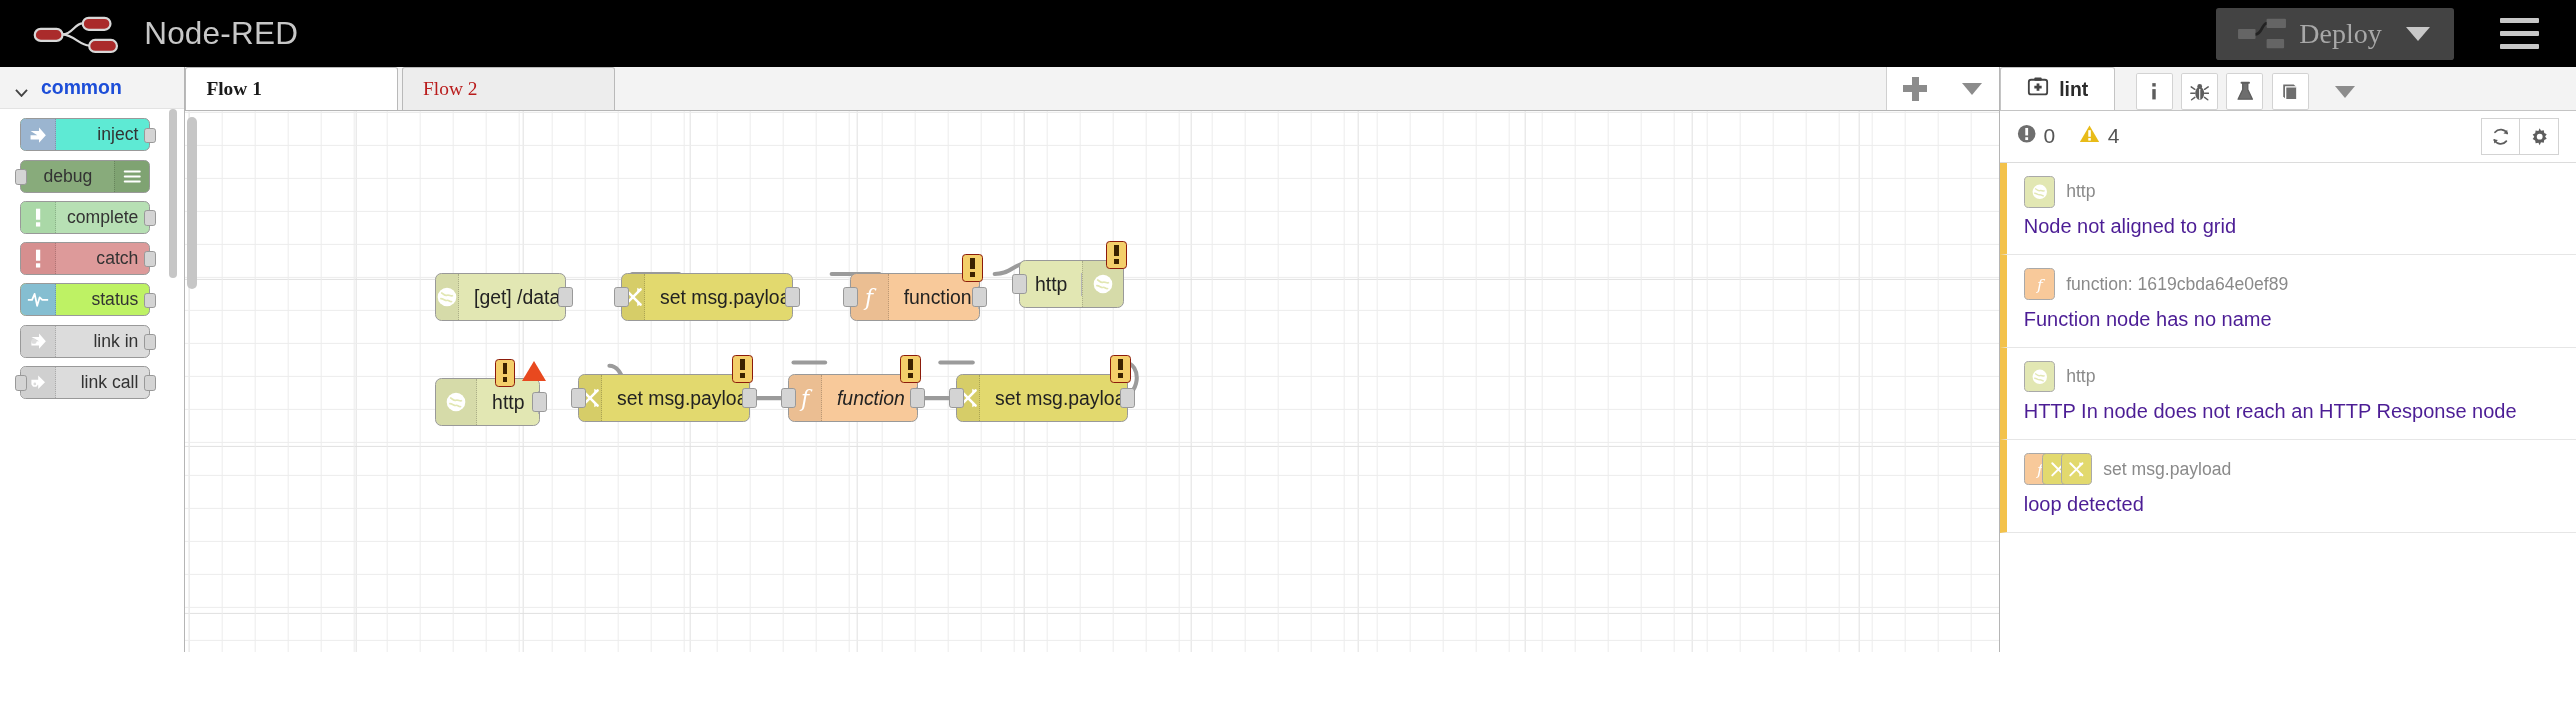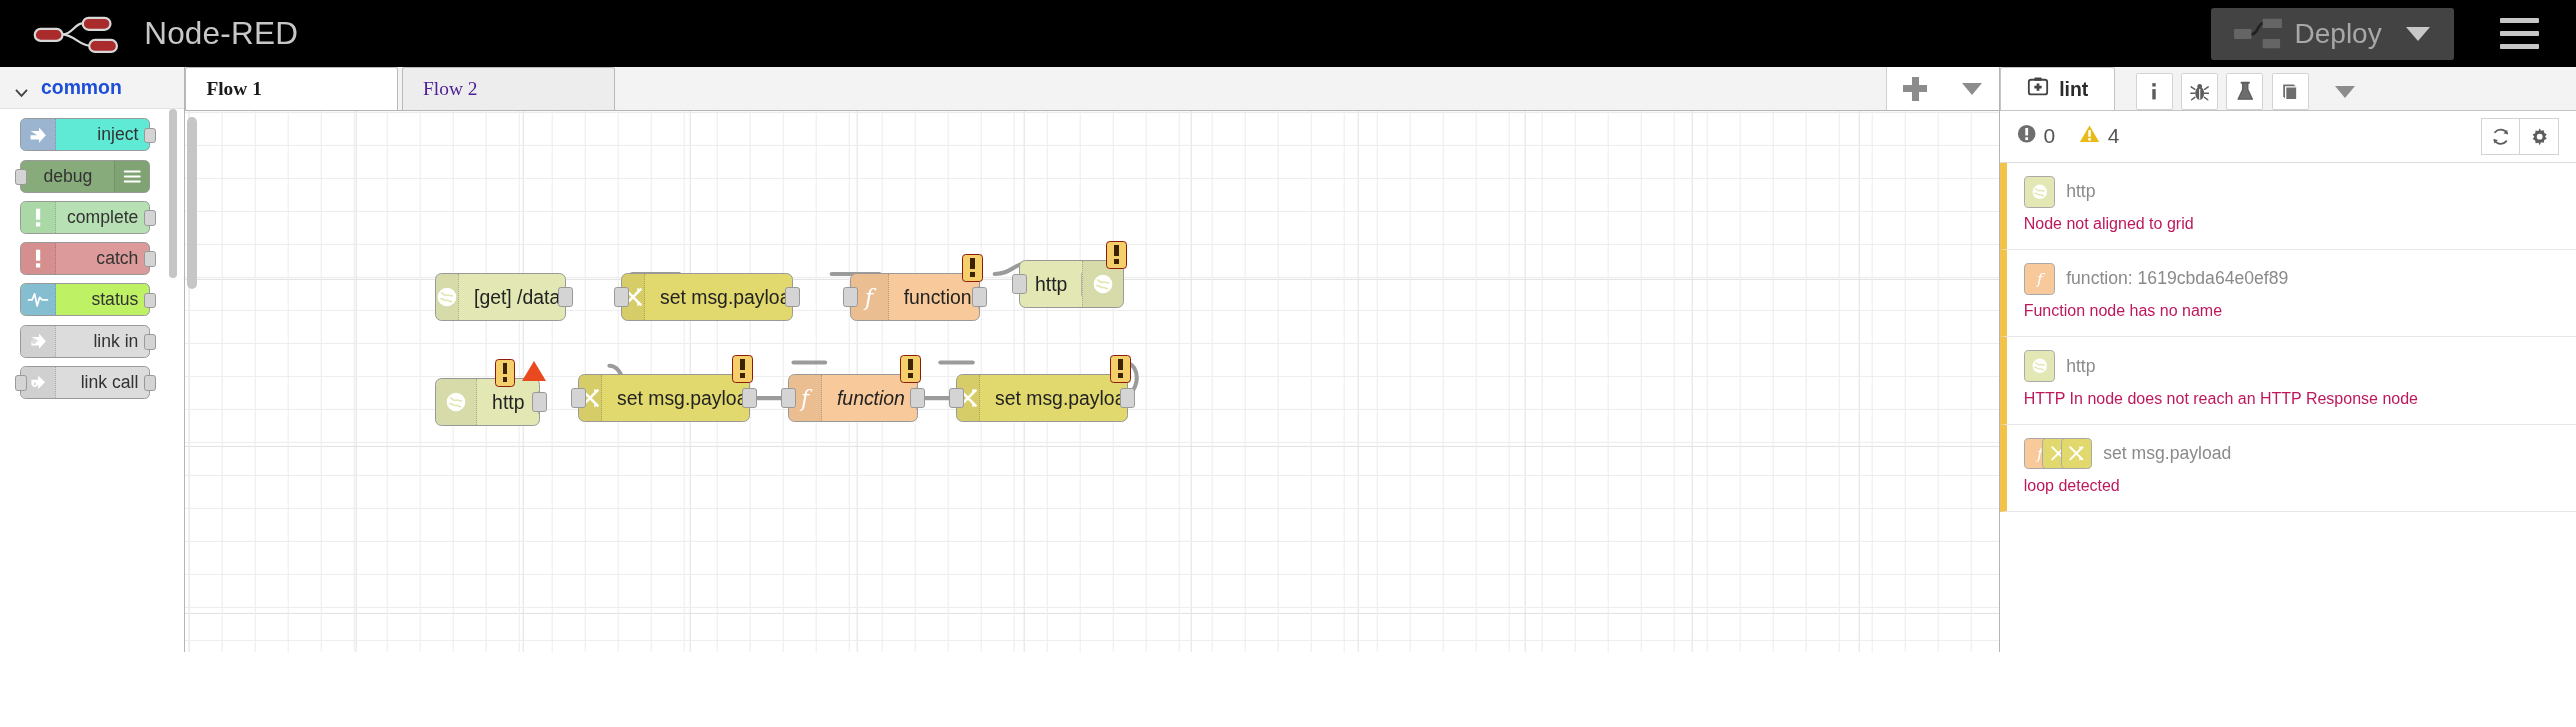--- a/index.html
+++ b/index.html
@@ -12,21 +12,21 @@
 
   
   .header {
     height: 67px; flex: 0 0 67px; background: #000; color: #c7c7c7;
     display: flex; align-items: center; position: relative;
   }
   .brand { display: flex; align-items: center; gap: 16.7px; padding-left: 31.5px; }
   .brand-logo { width: 96px; height: 41px; }
   .brand-name { font-size: 31.5px; color: #c7c7c7; letter-spacing: 0.2px; }
 
-  .header-right { margin-left: auto; display: flex; align-items: center; height: 100%; }
+  .header-right { margin-left: auto; display: flex; align-items: center; height: 100%; font-family: Liberation Serif, serif; }
   .deploy-btn {
     display: flex; align-items: center; background: #434343; height: 52px;
     padding: 0 9.3px 0 20.4px; border-radius: 2.8px; margin-right: 33px; cursor: default;
   }
   .deploy-icon { width: 52px; height: 35px; opacity: .85; }
   .deploy-label { font-size: 28px; color: #a8a8a8; padding: 0 24px 0 11px; }
   .deploy-caret { width: 0; height: 0; border-left: 12px solid transparent;
                   border-right: 12px solid transparent; border-top: 14px solid #c8c8c8; margin-right: 15px; }
   .hamburger { width: 65px; height: 67px; display: flex; flex-direction: column;
                justify-content: center; align-items: center; gap: 7.4px; margin-right: 24px; }
@@ -65,21 +65,21 @@
 
   
   .center { flex: 1 1 auto; display: flex; flex-direction: column; min-width: 0;
             position: relative; border-right: 1.9px solid #b5b5b5; }
   .tabbar { height: 44px; flex: 0 0 44px; display: flex; align-items: flex-end;
             background: #f3f3f3; border-bottom: 0.9px solid #b5b5b5; font-family: Liberation Serif, serif; }
   .ftab { height: 43px; min-width: 213px; padding: 0 20.4px; display: flex; align-items: center;
           border: 0.9px solid #b9b9b9; border-bottom: none; margin-right: 3.7px;
           border-radius: 2.8px 2.8px 0 0; font-size: 19.4px; }
   .ftab.active { background: #fff; color: #1a1a1a; font-weight: bold; position: relative; z-index: 2; }
-  .ftab.inactive { background: #ededed; color: #4c1d95; }
+  .ftab.inactive { background: #ededed; color: #b91c1c; }
   .tab-actions { margin-left: auto; display: flex; align-items: center; height: 43px;
                  background: #fff; border-left: 0.9px solid #d0d0d0; padding: 0 16.7px; gap: 35px; }
   .plus-icon { width: 24px; height: 24px; position: relative; }
   .plus-icon:before, .plus-icon:after { content: ""; position: absolute; background: #8c8c8c; }
   .plus-icon:before { left: 8.3px; top: 0; width: 7.4px; height: 24px; }
   .plus-icon:after  { top: 8.3px; left: 0; height: 7.4px; width: 24px; }
   .tab-caret { width: 0; height: 0; border-left: 10.2px solid transparent;
                border-right: 10.2px solid transparent; border-top: 12px solid #8c8c8c; }
 
   .canvas { flex: 1 1 auto; position: relative; overflow: hidden; background: #fff;
@@ -143,21 +143,21 @@
 
   .lint-list { flex: 1 1 auto; overflow: hidden; }
   .lint-item { border-bottom: 0.9px solid #e6e6e6; border-left: 7.4px solid #f3c24b;
                padding: 13px 16.7px 15px 16.7px; }
   .lint-head { display: flex; align-items: center; gap: 11px; margin-bottom: 5.6px; }
   .mini-stack { position: relative; display: flex; align-items: center; height: 31.5px; }
   .mini-icon { width: 31.5px; height: 31.5px; border: 0.9px solid #a9a9a9; border-radius: 4.6px;
                display: flex; align-items: center; justify-content: center; }
   .mini-stack .mini-icon + .mini-icon { margin-left: -13px; }
   .lint-node-name { font-size: 17.6px; color: #8a8a8a; }
-  .lint-msg { font-size: 16px; color: #be185d; line-height: 1.32; }
+  .lint-msg { font-size: 20px; color: #4c1d95; line-height: 1.32; }
 </style>
 </head>
 <body>
 
 <div class="app">
 
   <div class="header">
     <div class="brand">
       <span class="brand-logo">
         <svg viewBox="0 0 104 44" width="96" height="41">

